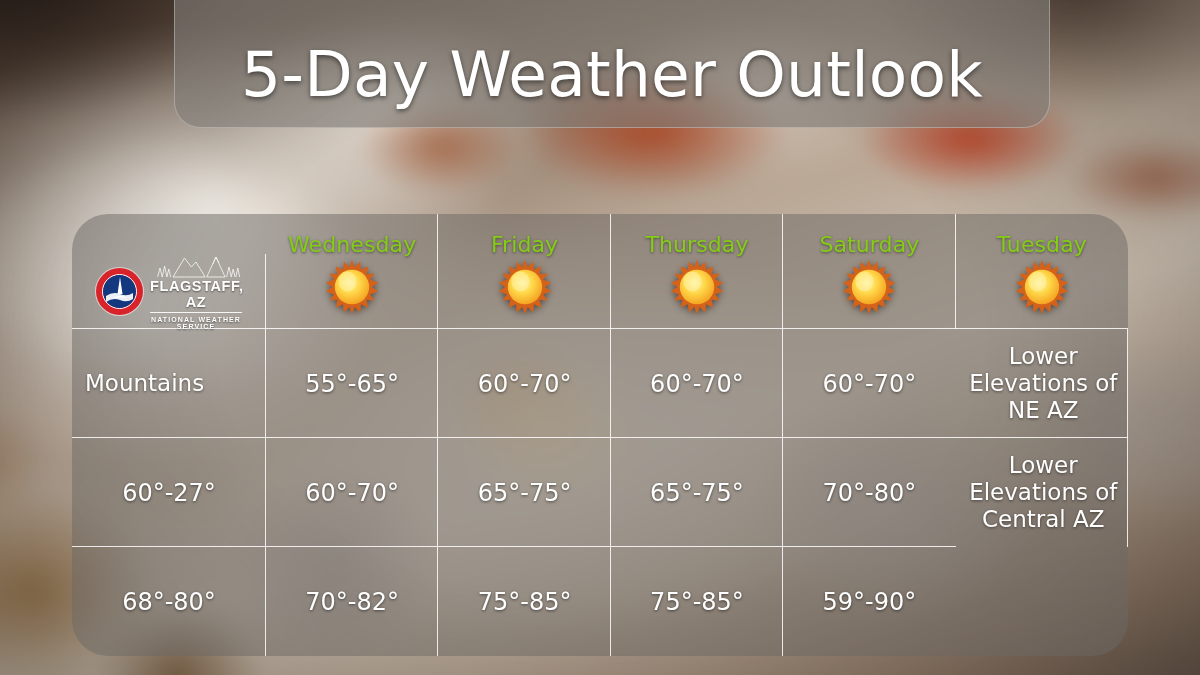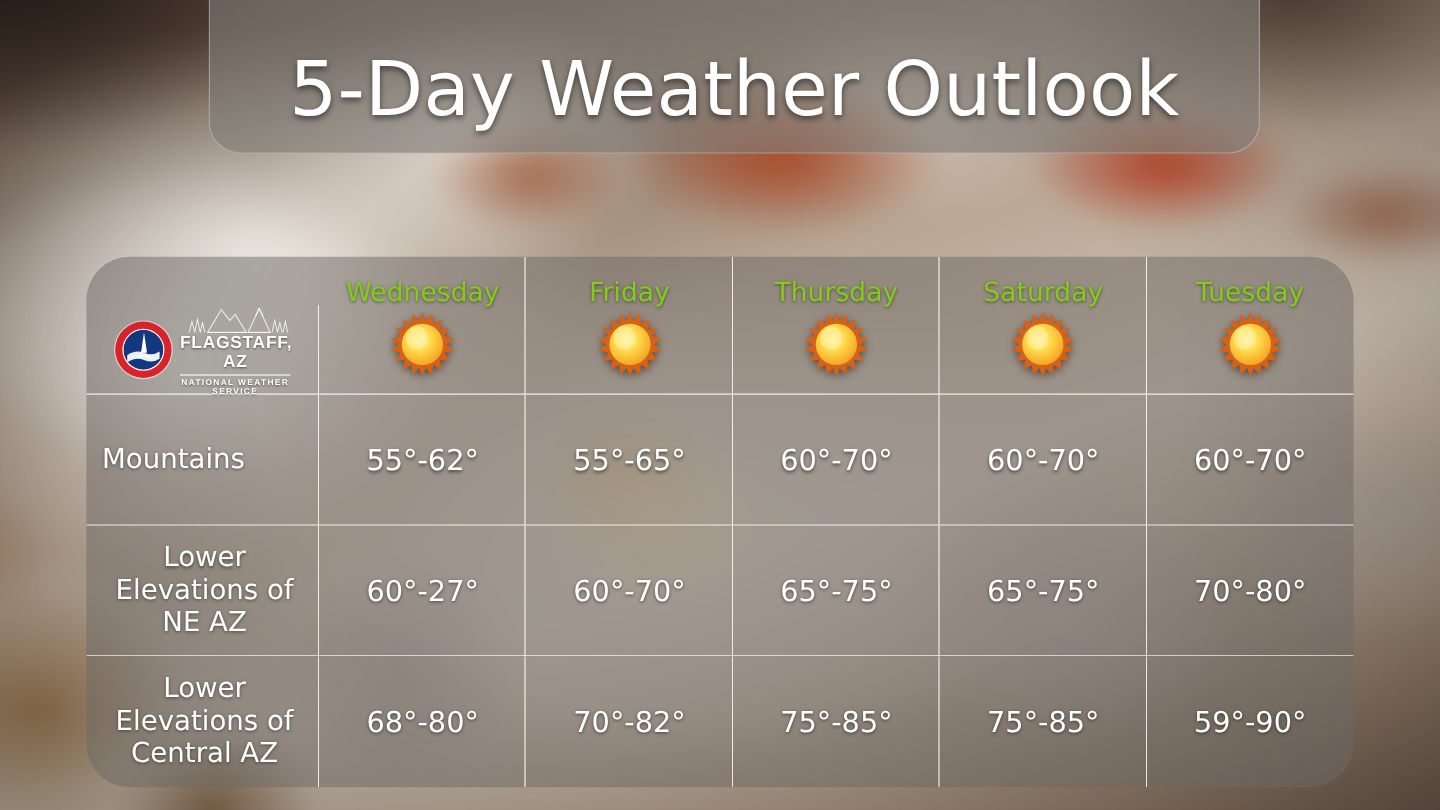--- a/index.html
+++ b/index.html
@@ -297,23 +297,20 @@
         <path d="M32 2 35 10 41 4 42 13 50 9 48 18 57 17 52 24 61 27 54 32 61 37 52 40 57 47 48 46 50 55 42 51 41 60 35 54 32 62 29 54 23 60 22 51 14 55 16 46 7 47 12 40 3 37 10 32 3 27 12 24 7 17 16 18 14 9 22 13 23 4 29 10 Z" fill="#d4621a"></path>
         <circle cx="32" cy="32" r="19" fill="url(#sg4)"></circle>
         <ellipse cx="27" cy="26" rx="10" ry="11" fill="#fff4a8" opacity=".55"></ellipse>
       </svg>
     </div>
 
     <div class="cell region-cell">
       <div class="region-label">Mountains</div>
     </div>
     <div class="cell">
-      <span class="temp-text">55°-62°</span>
-    </div>
-    <div class="cell">
       <span class="temp-text">55°-65°</span>
     </div>
     <div class="cell">
       <span class="temp-text">60°-70°</span>
     </div>
     <div class="cell">
       <span class="temp-text">60°-70°</span>
     </div>
     <div class="cell last-col">
       <span class="temp-text">60°-70°</span>

